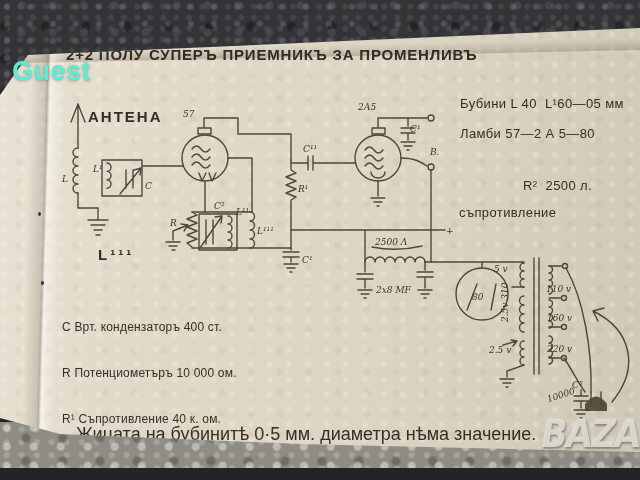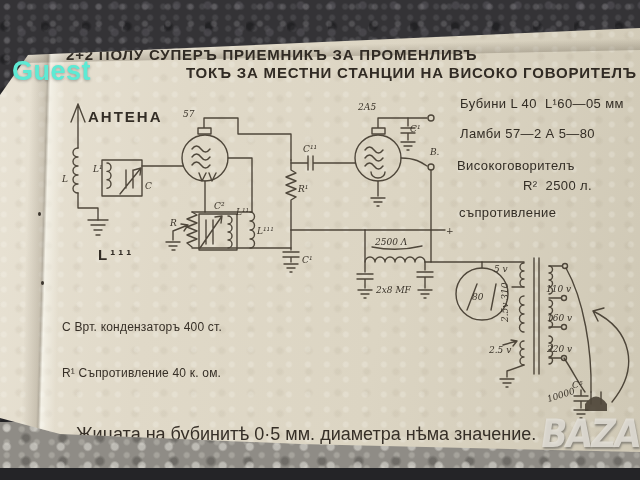--- a/index.html
+++ b/index.html
@@ -59,33 +59,32 @@
 <div class="table-tex"></div>
 <div class="table-dark"></div>
 
 <div class="page">
   <div class="top-shade"></div>
   <div class="crease"></div>
   <div class="stitch" style="left:38px;top:212px;"></div>
   <div class="stitch" style="left:41px;top:281px;"></div>
 
   <div class="print title" style="left:66px;top:46px;">2+2 ПОЛУ СУПЕРЪ ПРИЕМНИКЪ ЗА ПРОМЕНЛИВЪ</div>
-  <div class="print title" style="left:186px;top:64px;">ТОКЪ ЗА МЕСТНИ СТАНЦИИ НА ВИСОКО ГОВОРИТЕЛЪ</div>
 
   <div class="print big-label" style="left:88px;top:108px;font-size:15px;letter-spacing:2px;">АНТЕНА</div>
   <div class="print big-label" style="left:98px;top:246px;font-size:15px;letter-spacing:3px;">L¹¹¹</div>
 
   <div class="print note" style="left:460px;top:96px;">Бубини L 40  L¹60—05 мм</div>
   <div class="print note" style="left:460px;top:126px;">Ламби 57—2 А 5—80</div>
-  <div class="print note" style="left:457px;top:158px;">Високоговорителъ</div>
   <div class="print note" style="left:523px;top:178px;">R²  2500 л.</div>
   <div class="print note" style="left:459px;top:205px;">съпротивление</div>
 
   <div class="print comp" style="left:62px;top:289px;">
     <div>С Врт. кондензаторъ 400 ст.</div>
+    <div>R Потенциометъръ 10 000 ом.</div>
     <div>R¹ Съпротивление 40 к. ом.</div>
     
     
     
     
   </div>
 
   <div class="print" style="left:76px;top:424px;font-size:18px;color:#362f27;">Жицата на бубинитѣ 0·5 мм. диаметра нѣма значение.</div>
 
   <svg class="schem" viewBox="0 0 640 480">

